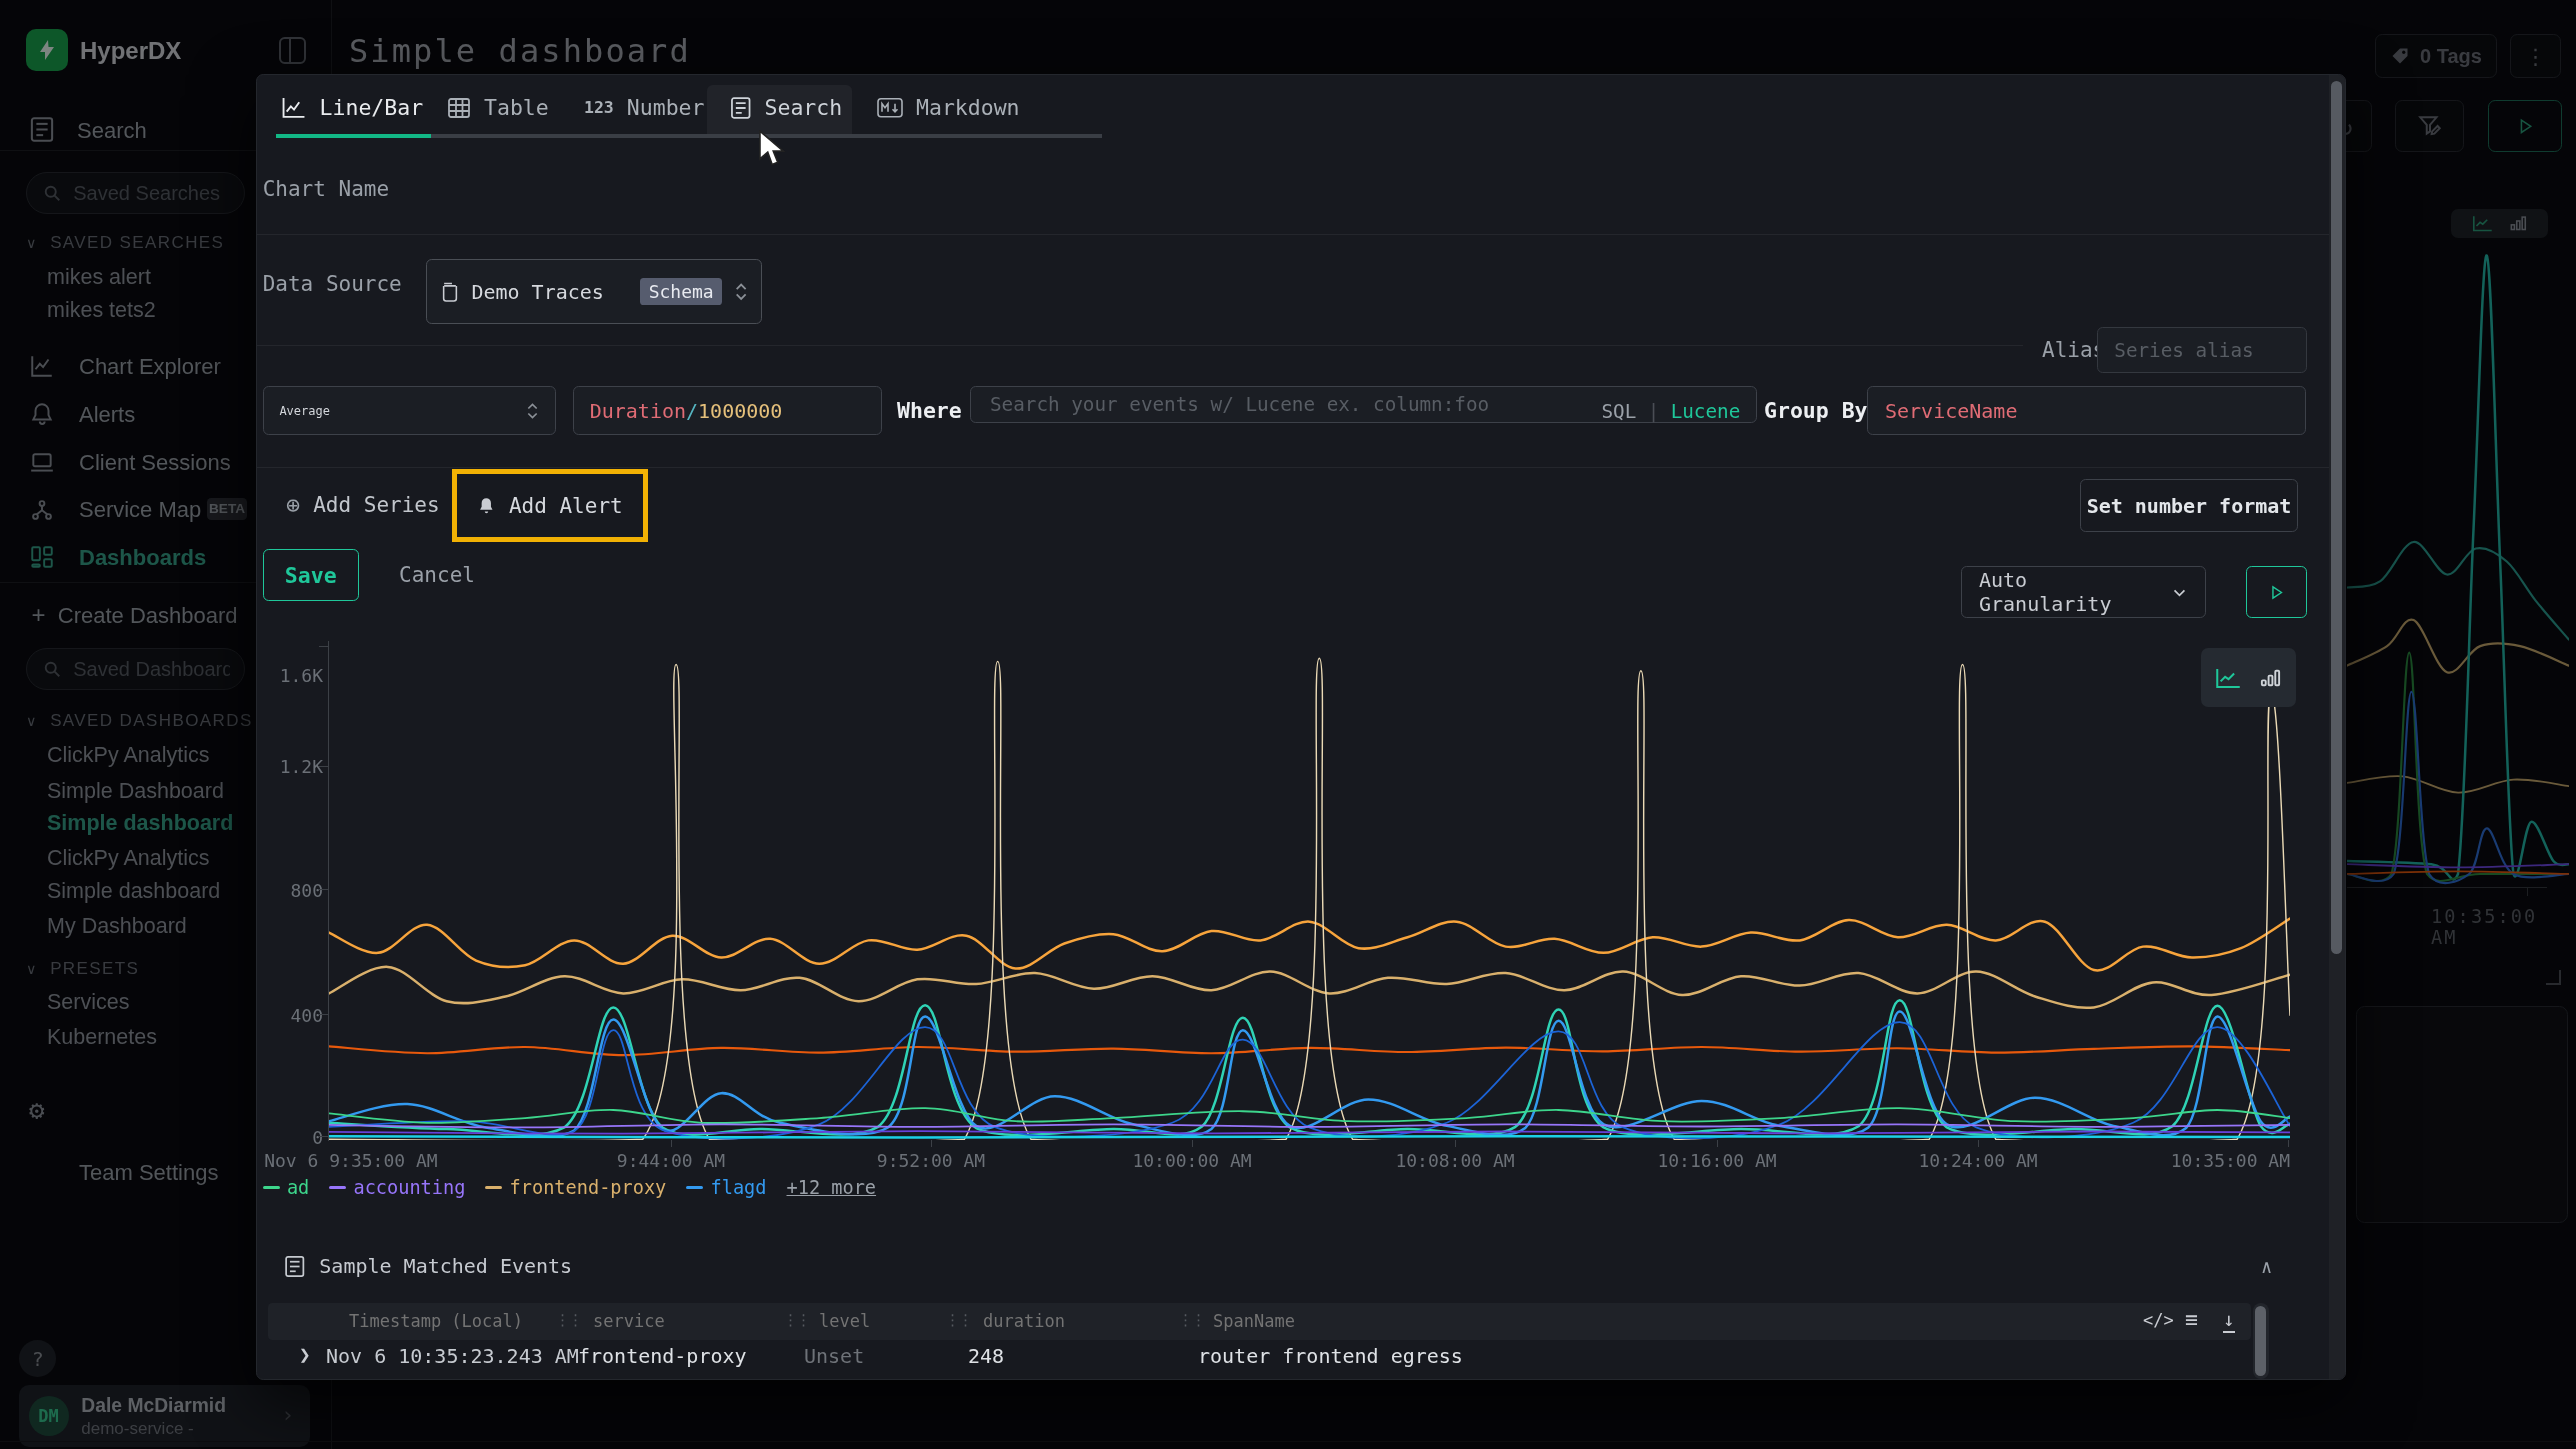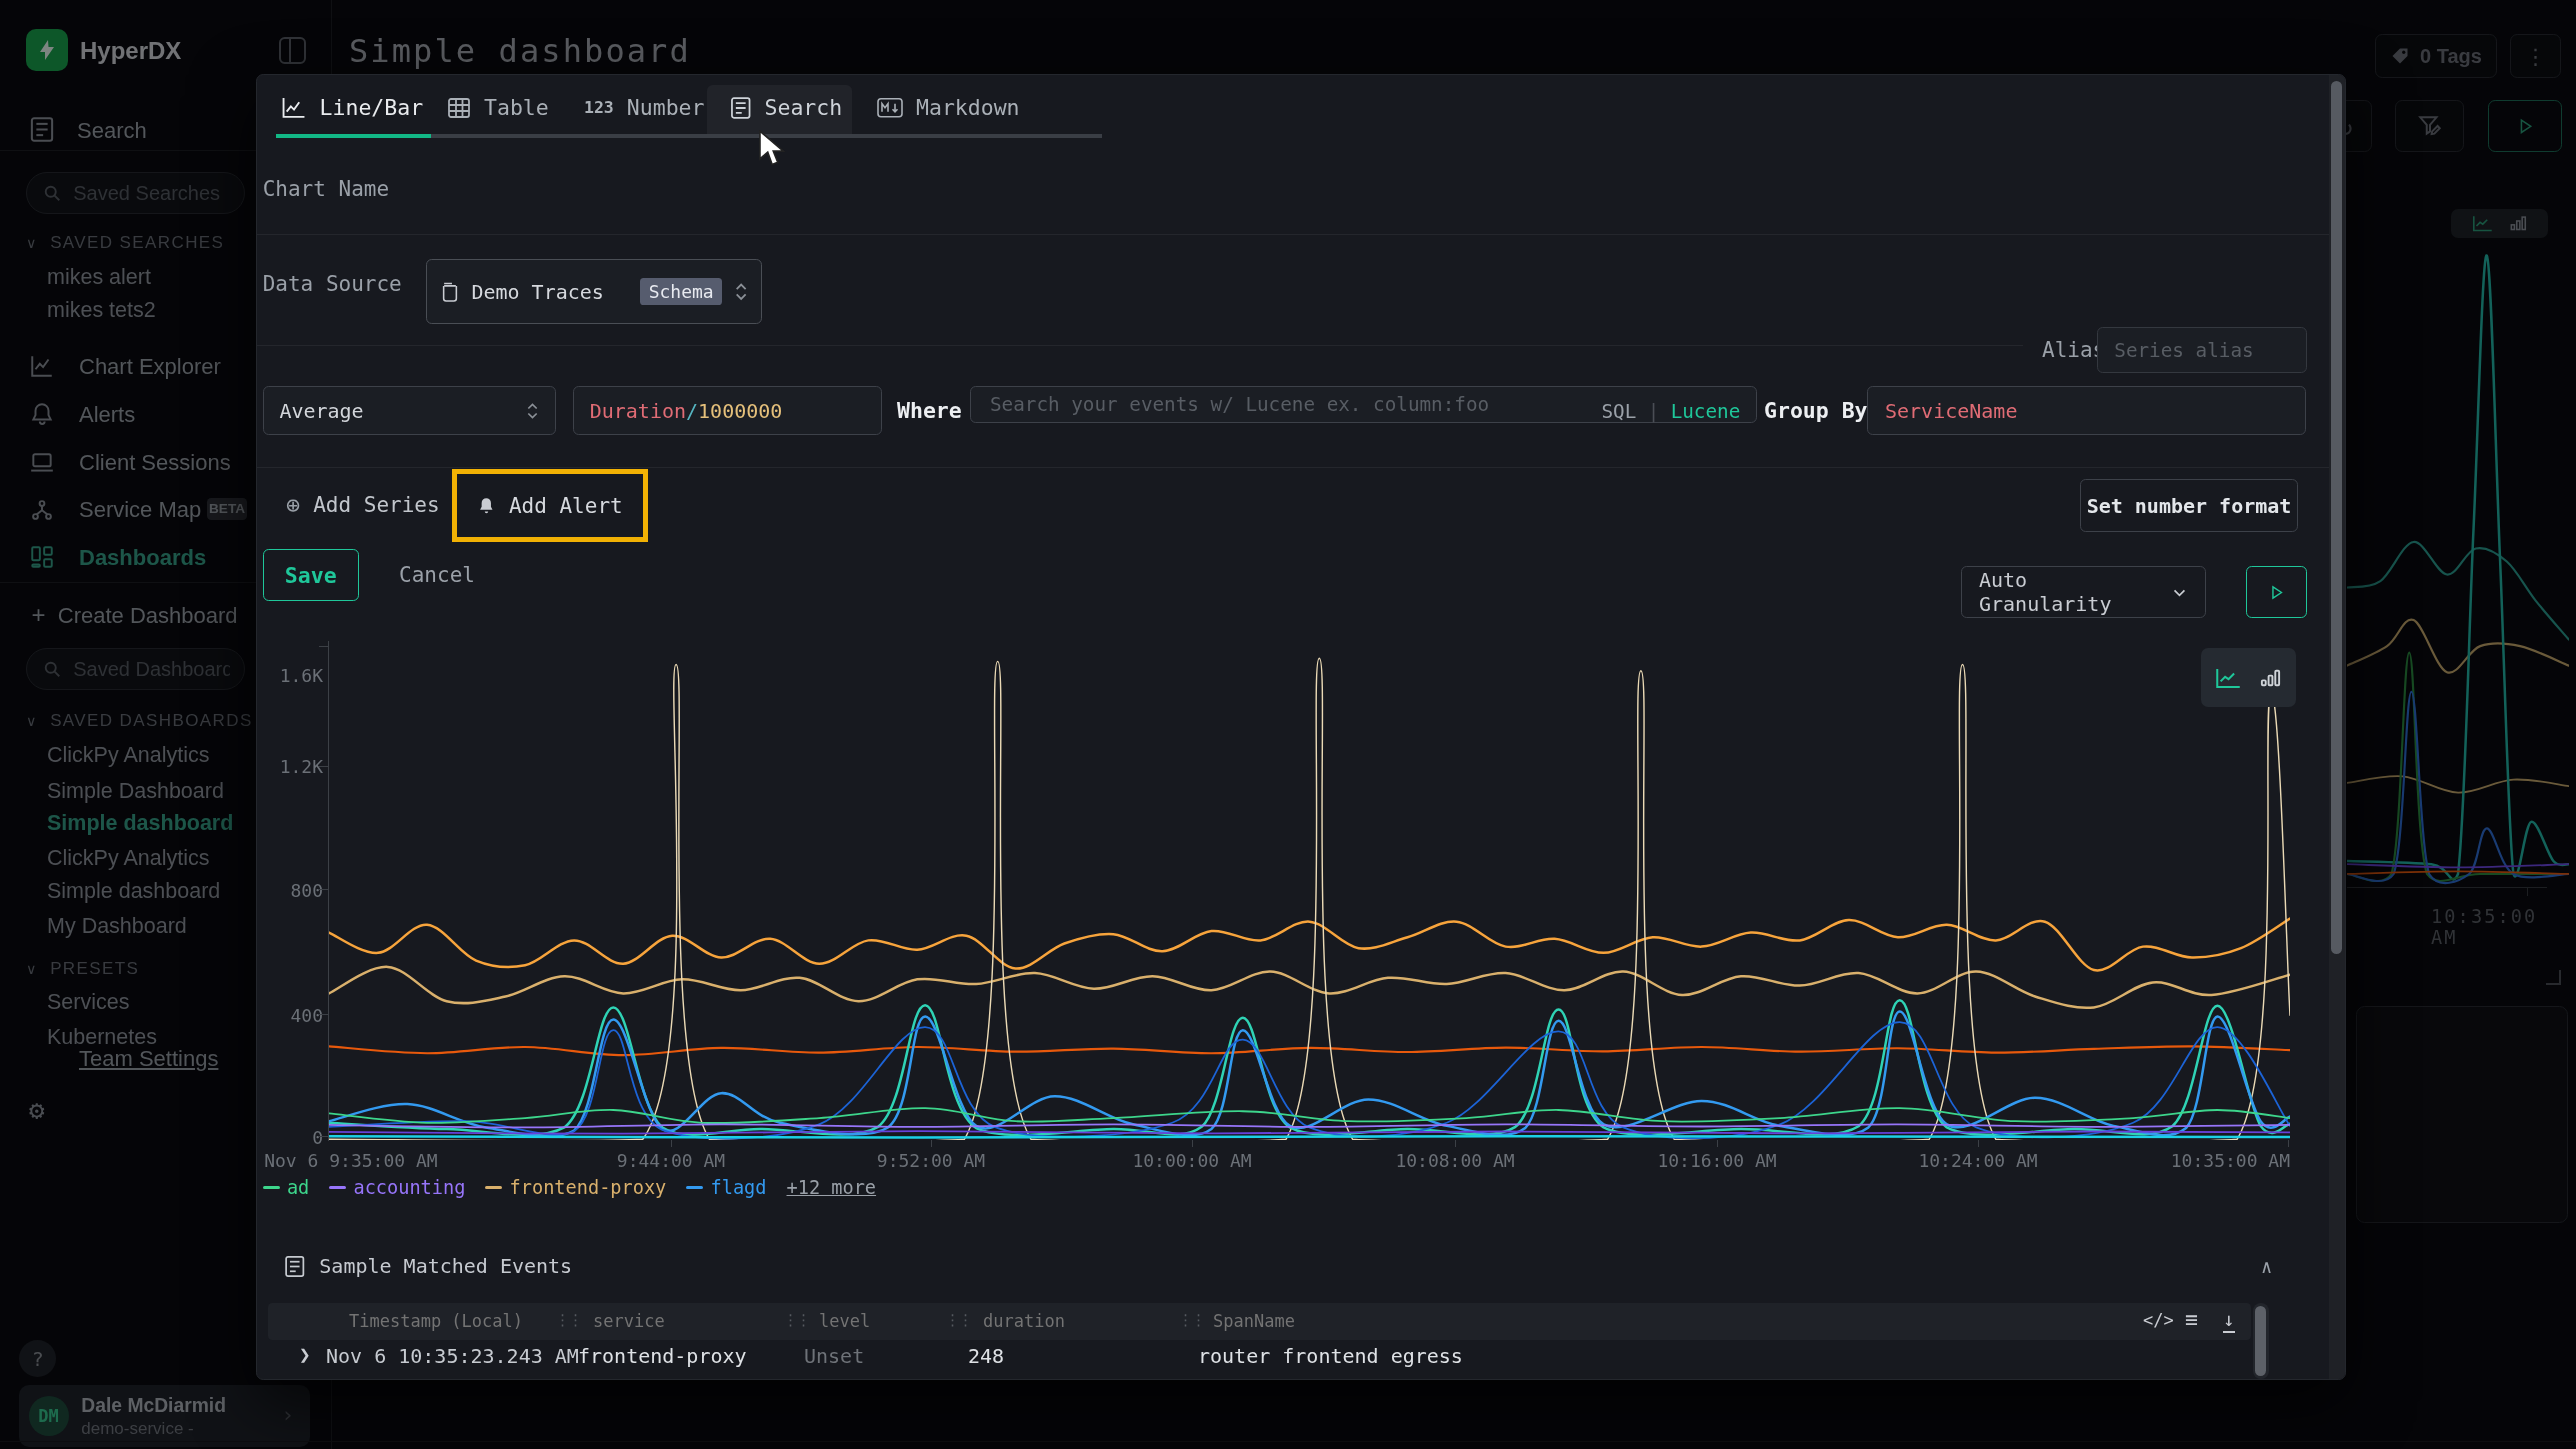--- a/index.html
+++ b/index.html
@@ -164,21 +164,21 @@
     <div class="abs side-sub" style="left: 47px; top: 811px; font-weight: bold; color: rgb(53, 161, 134);">Simple dashboard</div>
     <div class="abs side-sub" style="left:47px;top:846px;">ClickPy Analytics</div>
     <div class="abs side-sub" style="left:47px;top:879px;">Simple dashboard</div>
     <div class="abs side-sub" style="left:47px;top:914px;">My Dashboard</div>
 
     <div class="abs side-header" style="left:26px;top:959px;"><span style="font-size:14.3px;">∨</span>&nbsp;&nbsp;<span>PRESETS</span></div>
     <div class="abs side-sub" style="left:47px;top:990px;">Services</div>
     <div class="abs side-sub" style="left:47px;top:1025px;">Kubernetes</div>
 
     <div class="abs side-icon" style="left:29px;top:1095px;font-size:26px;">⚙</div>
-    <div class="abs side-label" style="left:79px;top:1046px;text-decoration:underline;">Team Settings</div>
+    <div class="abs side-label" style="left:79px;top:1160px;">Team Settings</div>
 
     <div class="abs" style="left:19.3px;top:1340px;width:37px;height:37px;border-radius:50%;background:#1e2126;display:flex;align-items:center;justify-content:center;font-size:20px;color:#8b9096;">?</div>
     <div class="abs" style="left:19.3px;top:1385px;width:291px;height:62px;background:#1d2026;border-radius:10px;">
       <div class="abs" style="left:9.3px;top:10.7px;width:40px;height:40px;border-radius:50%;background:#1d4a3a;display:flex;align-items:center;justify-content:center;font-size:17px;font-weight:bold;color:#36c98e;">DM</div>
       <div class="abs sans" style="left:62px;top:10px;font-size:19.3px;font-weight:bold;color:#aeb3ba;">Dale McDiarmid</div>
       <div class="abs sans" style="left:62px;top:34px;font-size:17px;color:#70757c;">demo-service -</div>
       <div class="abs" style="left:262px;top:17px;font-size:21.5px;color:#565a60;">›</div>
     </div>
 
     <div class="abs" style="left:2451px;top:209px;width:97px;height:29px;background:#1d2125;border-radius:7.2px;display:flex;align-items:center;justify-content:center;gap:15.7px;">
@@ -273,21 +273,21 @@
         </svg>
     </div>
     <div class="hr" style="top:270px;width:1766px;"></div>
 
     <div class="abs lbl" style="left:1785px;top:263px;">Alias</div>
     <div class="abs ibox" style="left:1840px;top:252px;width:210px;height:46px;border-color:#34383f;display:flex;align-items:center;padding:0 14.3px;">
       <input style="font-size: 19.3px;" placeholder="Series alias">
     </div>
 
     <div class="abs ibox" style="left:5.7px;top:311px;width:293px;height:49px;display:flex;align-items:center;padding:0 15.7px;">
-      <span style="font-size:20px;color:#d3d6db;">Average</span>
+      <span style="font-size:12px;color:#d3d6db;">Average</span>
       <svg style="margin-left:auto;" width="13" height="20" viewBox="0 0 14 24" fill="none" stroke="#8b9097" stroke-width="2">
           <path d="M2 9 L7 4 L12 9"></path>
           <path d="M2 15 L7 20 L12 15"></path>
         </svg>
     </div>
     <div class="abs ibox" style="left:316px;top:311px;width:309px;height:49px;display:flex;align-items:center;padding:0 15.7px;font-size:20px;">
       <span style="color: rgb(224, 108, 117);">Duration</span>
         <span style="color: rgb(86, 182, 194);">/</span>
         <span style="color: rgb(229, 192, 123);">1000000</span>
     </div>

